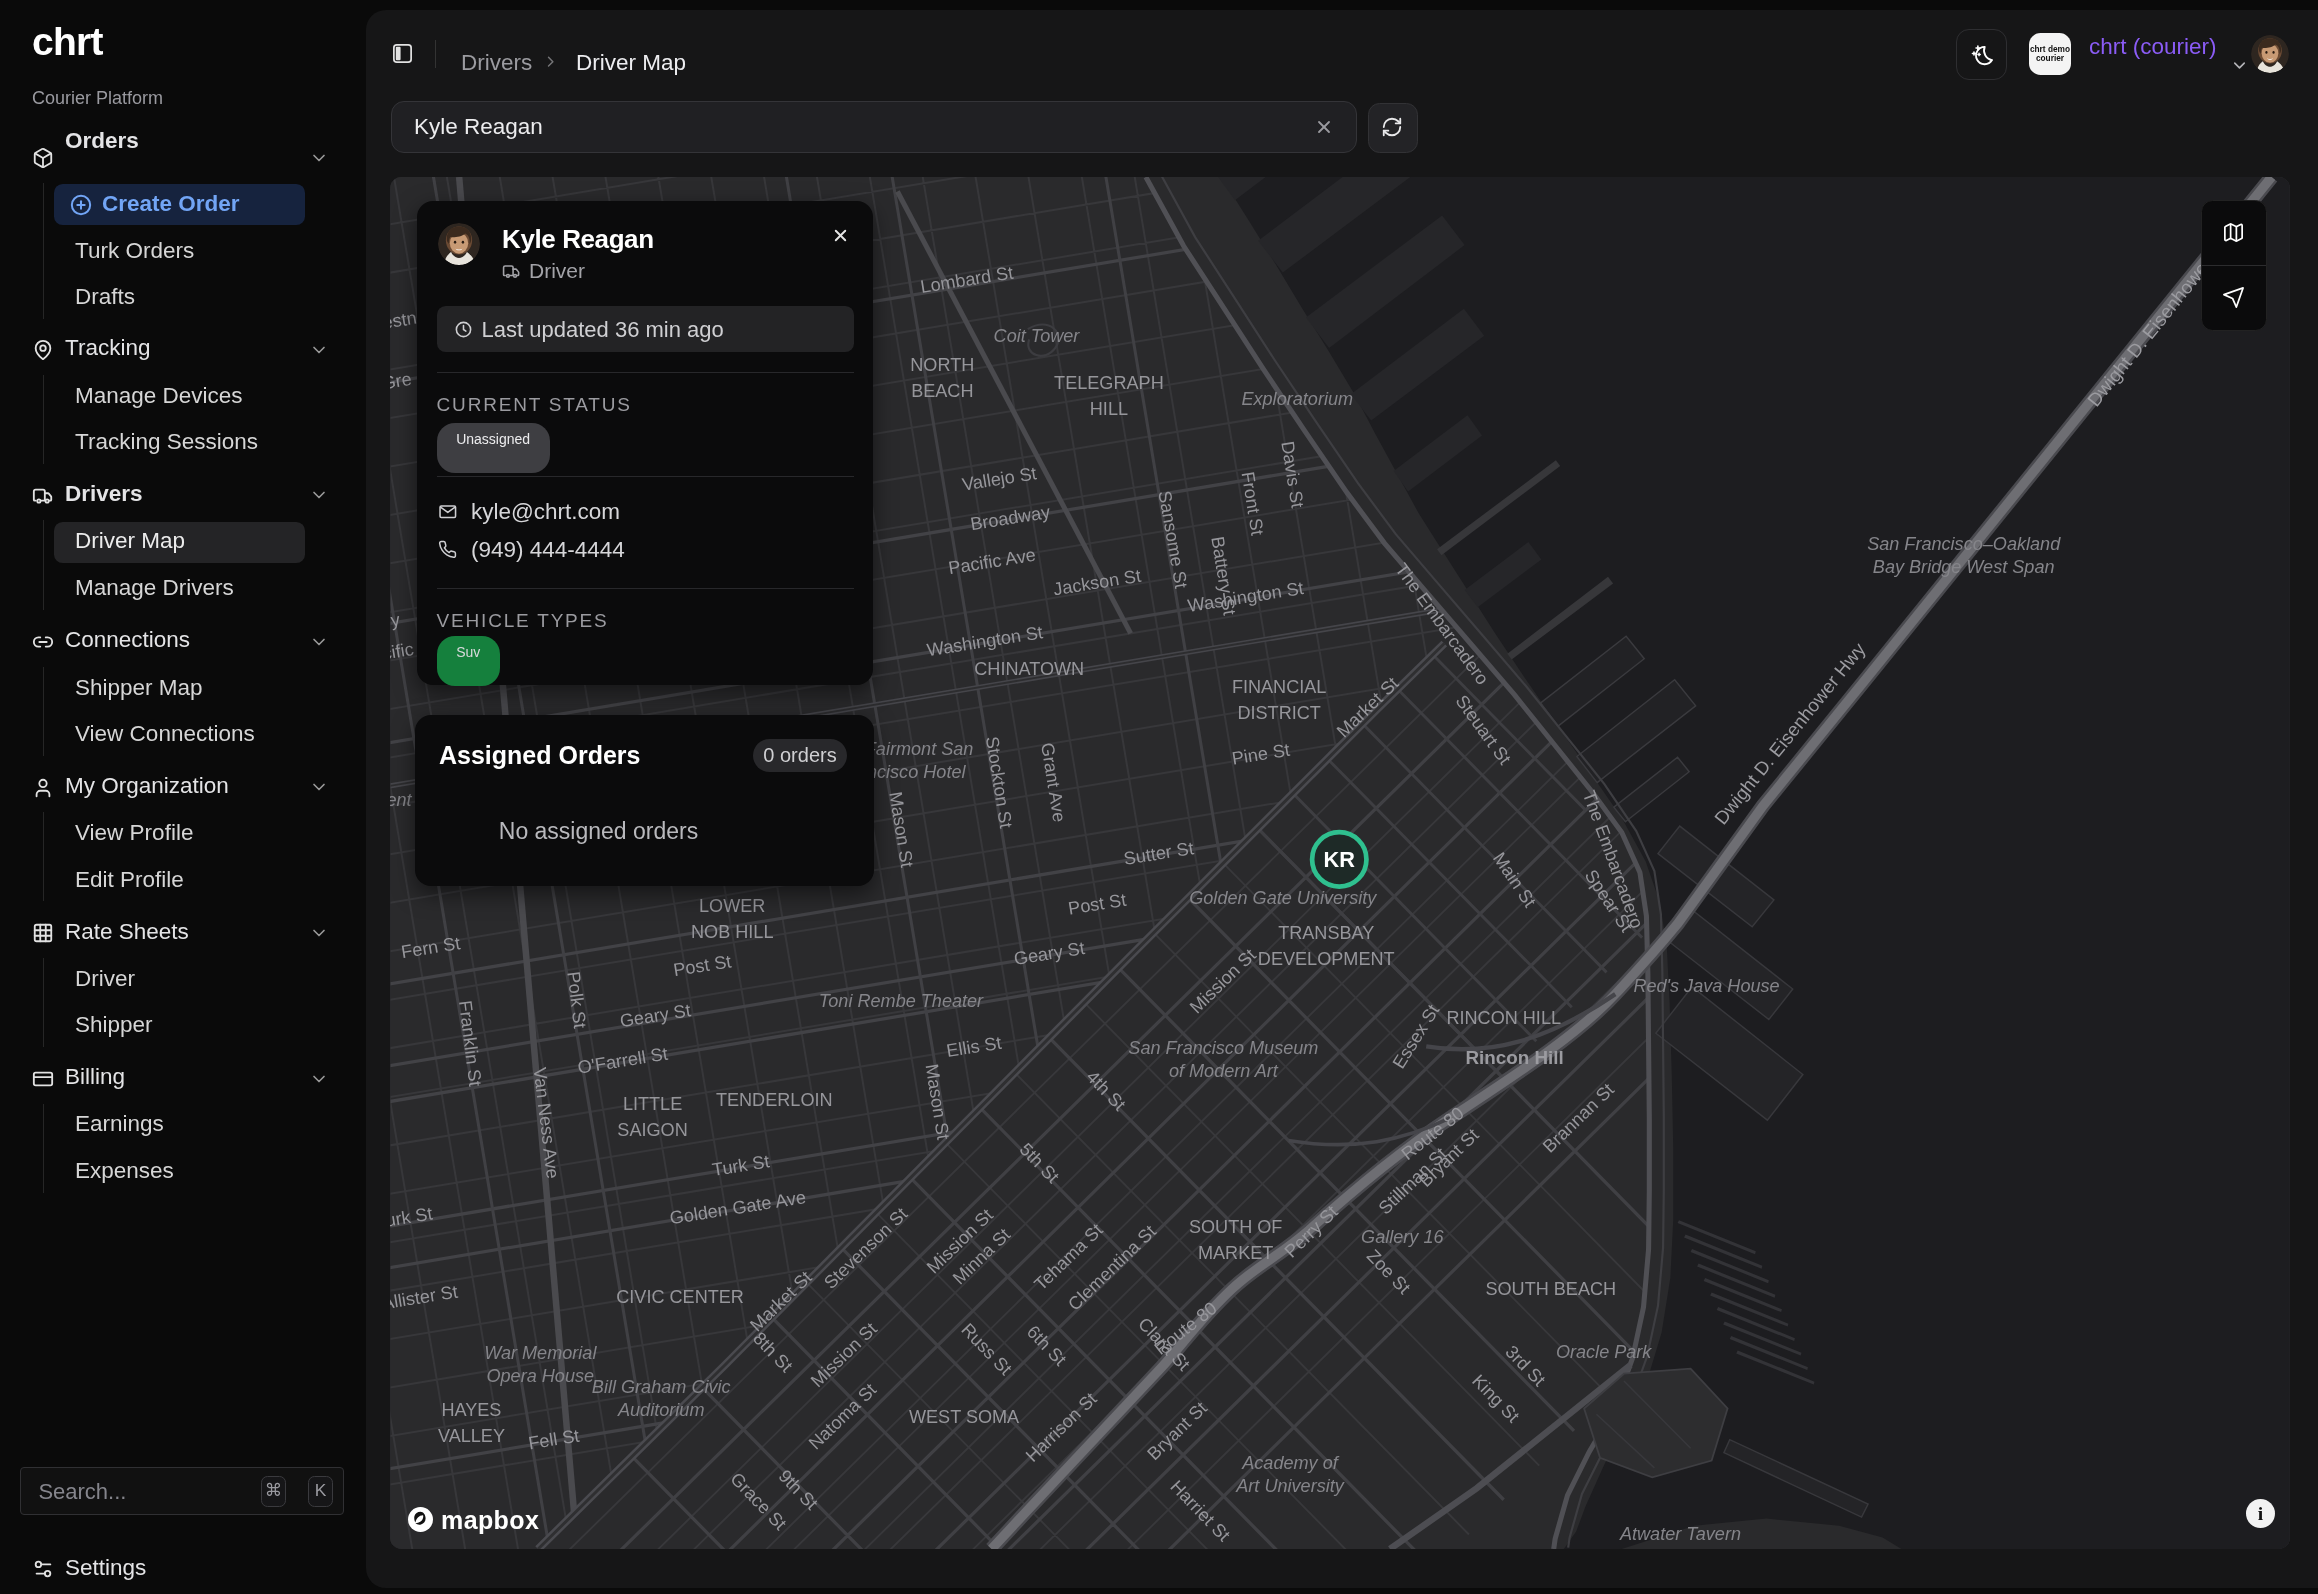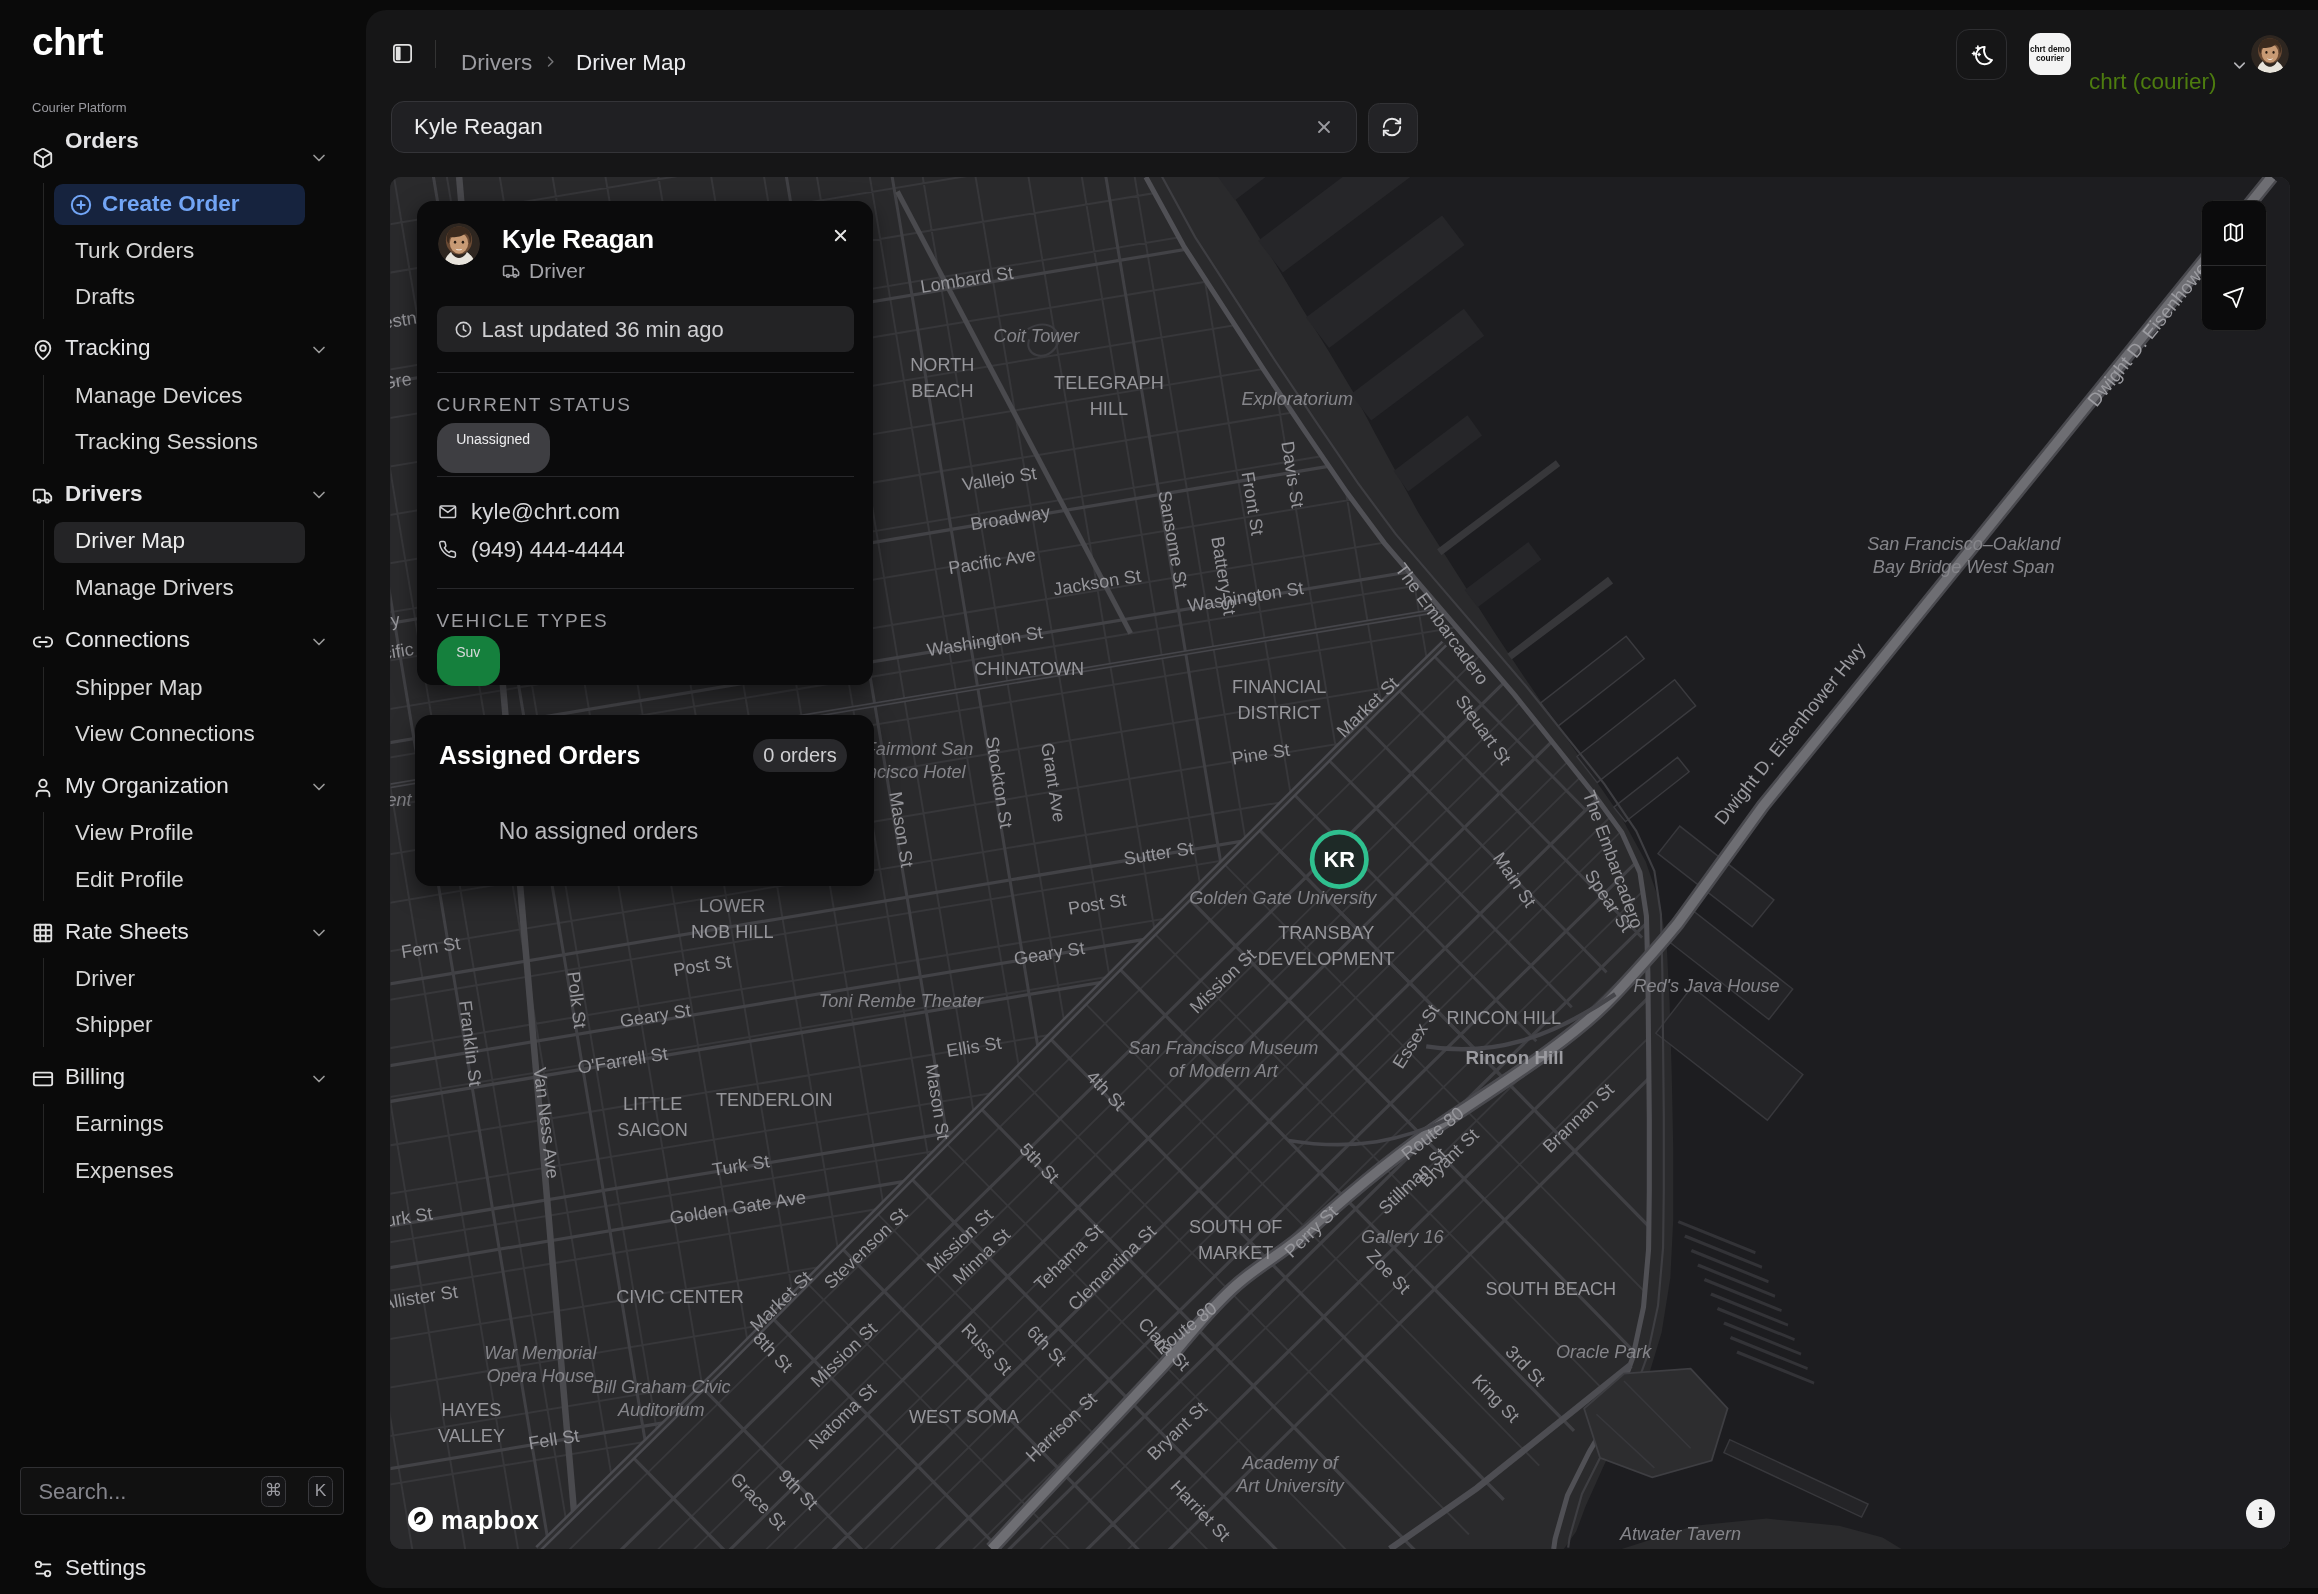--- a/index.html
+++ b/index.html
@@ -11,21 +11,21 @@
 .chip{height:50px;border-radius:18px;font-size:14px;line-height:33px;padding:0 19.6px}
 svg text.st{font-size:25px;fill:#96969b}
 svg text.poi{font-size:25px;fill:#85858a;font-style:italic}
 svg text.tn{font-size:26px;fill:#9b9ba0;font-weight:700}
 svg text.hw{font-size:26px;fill:#9b9ba0}
 </style></head>
 <body>
 
 <div class="abs" style="left:0;top:0;width:366px;height:1594px;background:#0a0a0a">
   <div class="abs" style="left:32px;top:20px;font-size:39px;font-weight:800;color:#fff;letter-spacing:-0.7px">chrt</div>
-  <div class="abs" style="left:32px;top:100px;font-size:13px;color:#9a9aa0">Courier Platform</div>
+  <div class="abs" style="left:32px;top:88px;font-size:18px;color:#9a9aa0">Courier Platform</div>
   <div class="abs" style="left:32px;top:147px;width:22px;height:22px"><svg width="22" height="22" viewBox="0 0 24 24" fill="none" stroke="#e2e2e2" stroke-width="2" stroke-linecap="round" stroke-linejoin="round">
         <path d="M21 16V8a2 2 0 0 0-1-1.73l-7-4a2 2 0 0 0-2 0l-7 4A2 2 0 0 0 3 8v8a2 2 0 0 0 1 1.73l7 4a2 2 0 0 0 2 0l7-4A2 2 0 0 0 21 16z"></path>
         <polyline points="3.29 7 12 12 20.71 7"></polyline>
         <line x1="12" y1="22" x2="12" y2="12"></line>
       </svg></div>
     <div class="abs slbl" style="left:65px;top:128px;font-weight:700">Orders</div>
     <div class="abs" style="left:309px;top:148px"><svg width="20" height="20" viewBox="0 0 24 24" fill="none" stroke="#9a9a9a" stroke-width="2" stroke-linecap="round" stroke-linejoin="round">
         <path d="m6 9 6 6 6-6"></path>
       </svg></div>
   <div class="abs" style="left:43px;top:183px;width:1.4px;height:136px;background:#262626"></div>
@@ -140,21 +140,21 @@
     <div class="abs" style="left:11.6px;top:11.6px"><svg width="26" height="26" viewBox="0 0 24 24" fill="none" stroke="#fff" stroke-width="1.7" stroke-linecap="round" stroke-linejoin="round">
           <path d="M14.5 4.5a8 8 0 1 0 6.8 12.2A9 9 0 0 1 14.5 4.5Z"></path>
           <path d="M8.2 3.8v3.4M6.5 5.5h3.4" stroke-width="1.5"></path>
           <path d="M4.6 9.2v2.8M3.2 10.6H6" stroke-width="1.5"></path>
           <path d="M9.3 10.4v2.2M8.2 11.5h2.2" stroke-width="1.3"></path>
         </svg></div>
   </div>
   <div class="abs" style="left:1663px;top:23px;width:42px;height:42px;border-radius:11.6px;background:#f4f4f4">
     <div style="font-size:8.3px;font-weight:700;color:#111;text-align:center;line-height:9.4px;padding-top:11.6px;white-space:nowrap">chrt demo<br>courier</div>
   </div>
-  <div class="abs" style="left:1723px;top:59px;font-size:22.5px;color:#4d7c0f">chrt (courier)</div>
+  <div class="abs" style="left:1723px;top:24px;font-size:22.5px;color:#8b5cf6">chrt (courier)</div>
   <div class="abs" style="left:1864px;top:46px"><svg width="19" height="19" viewBox="0 0 24 24" fill="none" stroke="#b4b4b8" stroke-width="2" stroke-linecap="round" stroke-linejoin="round">
         <path d="m6 9 6 6 6-6"></path>
       </svg></div>
   <div class="abs" style="left:1885px;top:25px;width:38px;height:38px;border-radius:50%;overflow:hidden"><svg width="38" height="38" viewBox="0 0 48 48">
 <defs>
           <clipPath id="avc52">
             <circle cx="24" cy="24" r="24"></circle>
           </clipPath>
         </defs>
 <g clip-path="url(#avc52)">

